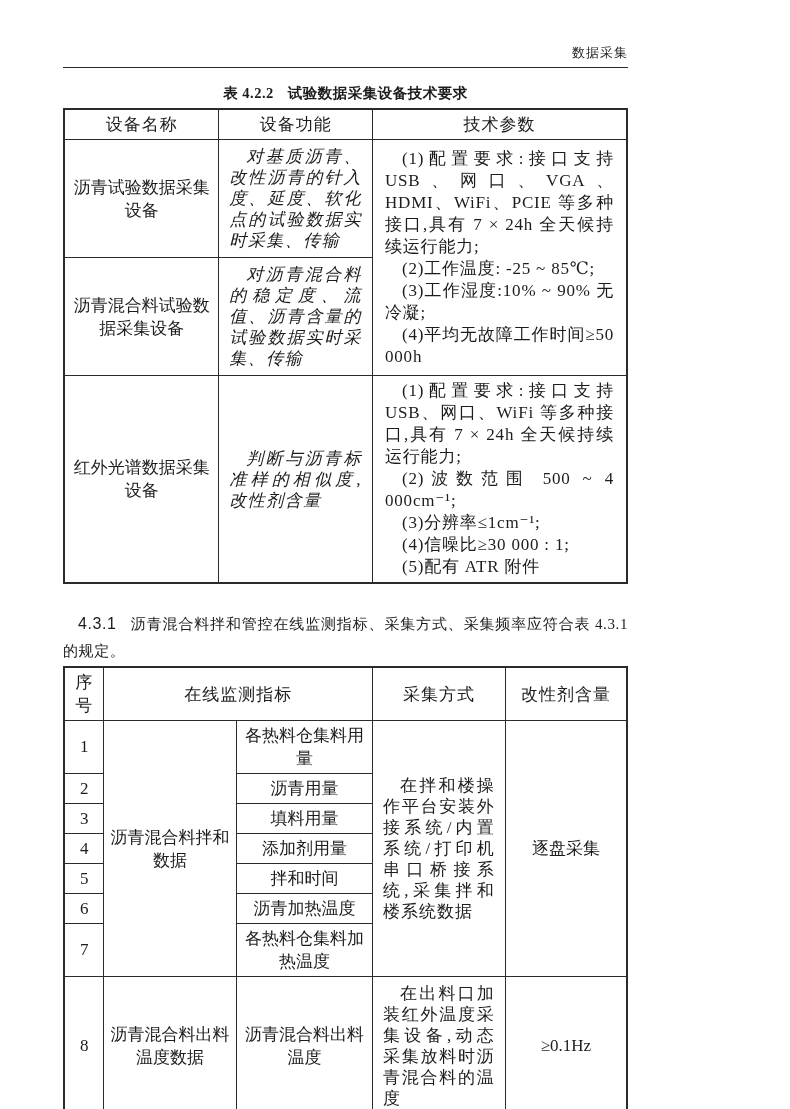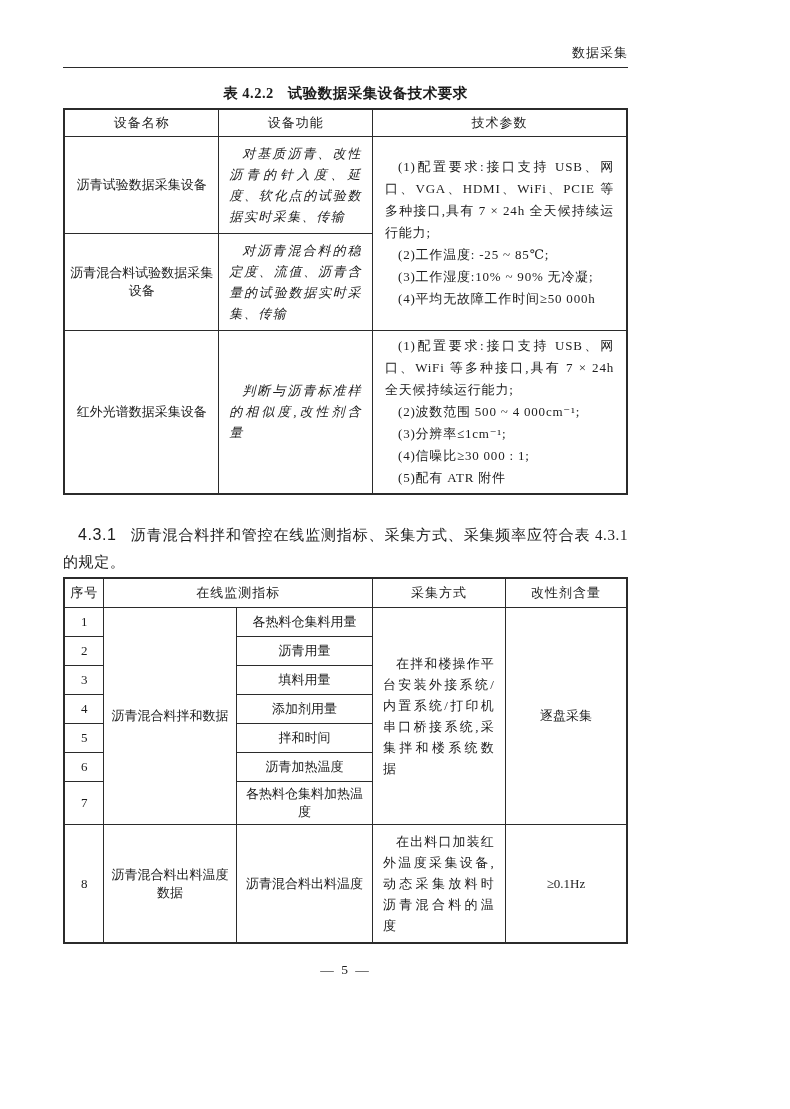--- a/index.html
+++ b/index.html
@@ -21,21 +21,21 @@
     text-align: center; font-family: "Liberation Sans", "DejaVu Sans", sans-serif;
     font-weight: bold; font-size: 14.5px; margin-top: 16px; margin-bottom: 5px;
     letter-spacing: 0.5px;
   }
   .table-caption .cap-no { margin-right: 14px; font-family: "Liberation Serif", serif; font-weight: bold; }
 
   
   table { border-collapse: collapse; width: 100%; table-layout: fixed; }
   table, th, td { border: 1px solid #2b2b2b; }
   table { border-width: 2px; }
-  th, td { font-size: 13px; text-align: center; vertical-align: middle; padding: 3px 4px; margin-left: 31px; }
+  th, td { font-size: 17px; text-align: center; vertical-align: middle; padding: 3px 4px; margin-left: 31px; }
   th { font-weight: normal; letter-spacing: 1px; }
 
   
   #t422 col.c1 { width: 27.5%; } #t422 col.c2 { width: 27.3%; } #t422 col.c3 { width: 45.2%; }
   #t422 .hdr { height: 27px; }
   #t422 .r1 { height: 88px; } #t422 .r2 { height: 82px; } #t422 .r3 { height: 160px; }
   .fn-cell { text-align: justify; text-align-last: left; padding: 6px 10px; line-height: 21px; text-indent: 1em; letter-spacing: 1.5px; font-style: italic; }
   .param-cell { text-align: left; padding: 4px 12px; }
   .param-item { text-indent: 1em; line-height: 22px; text-align: justify; letter-spacing: 0.8px; }
 

